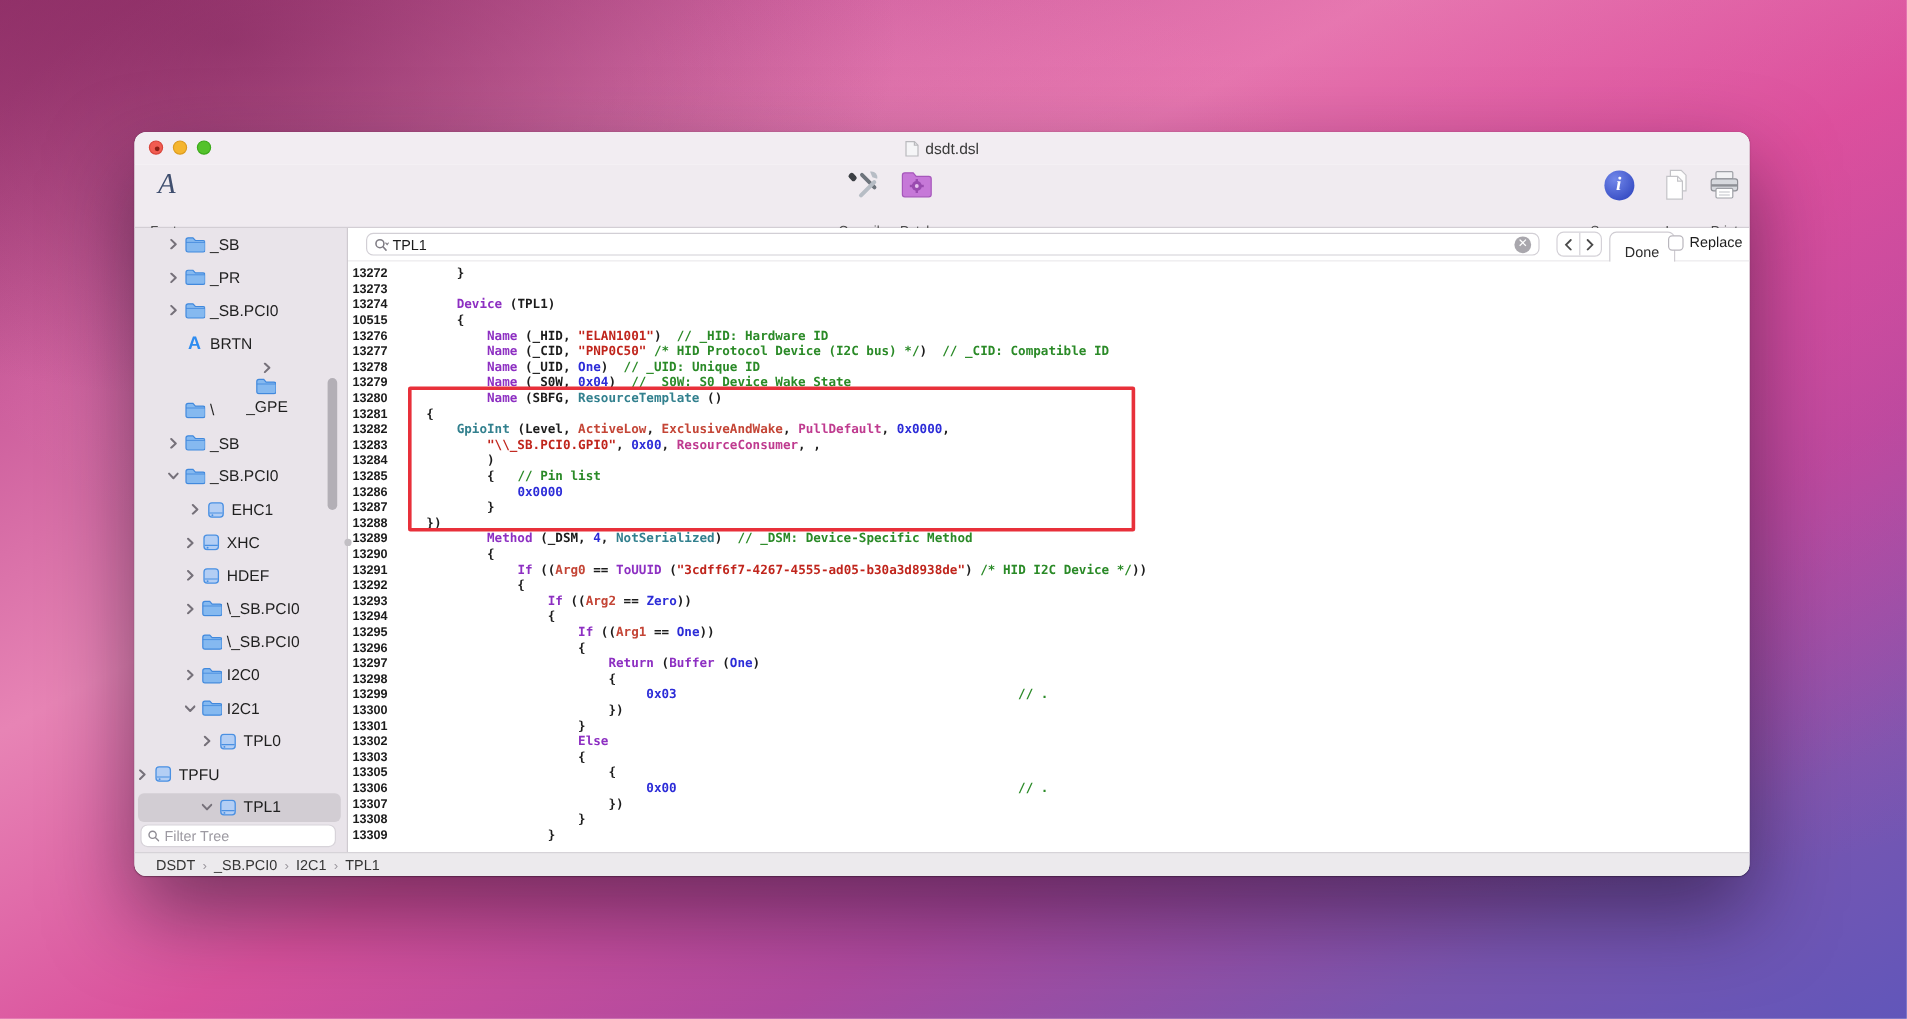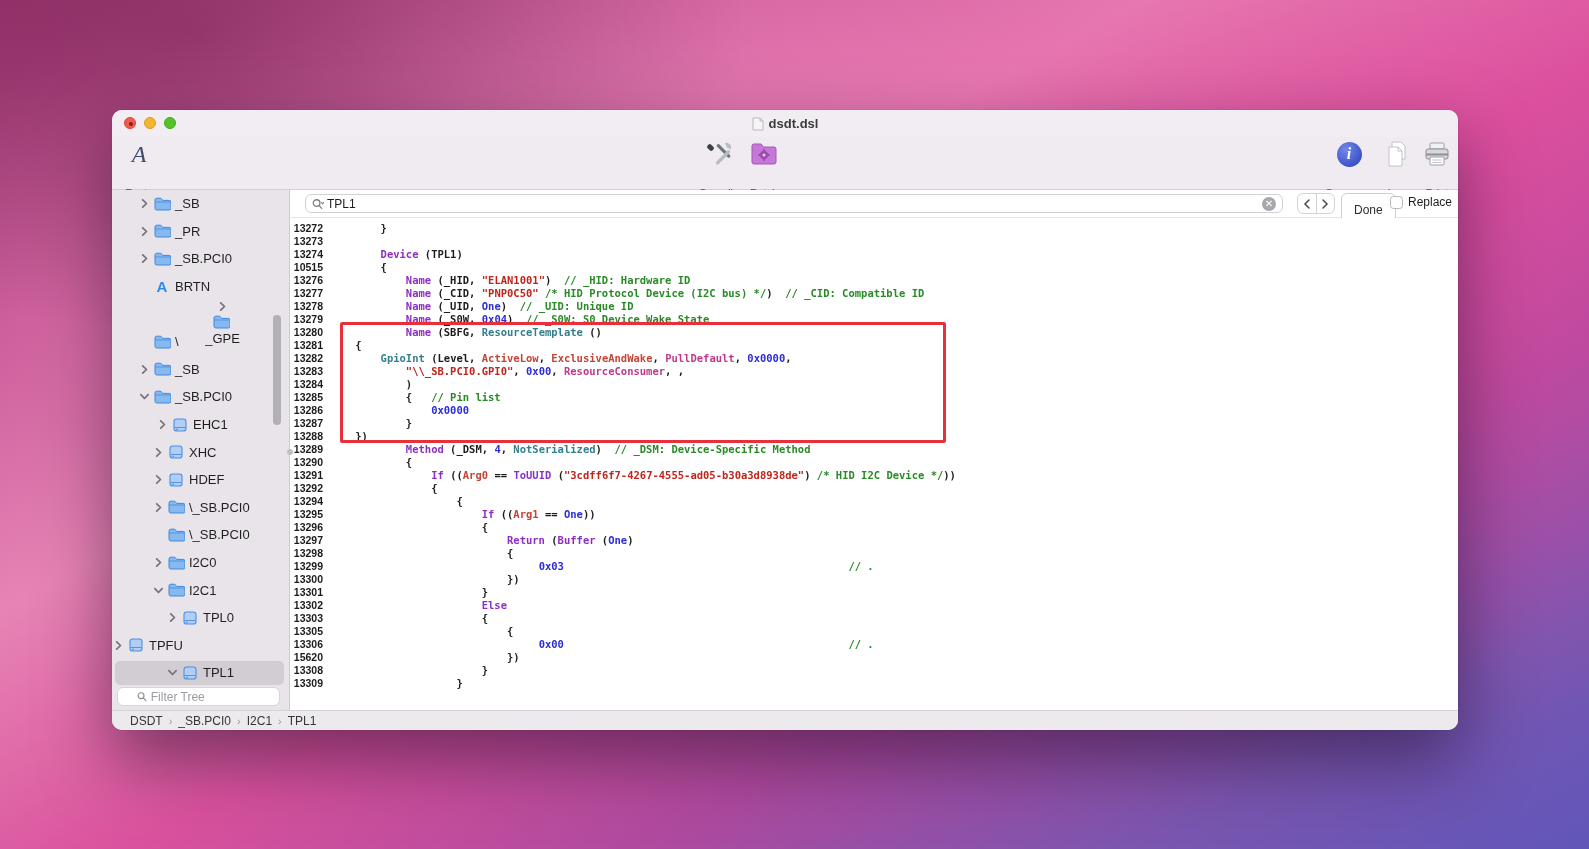--- a/index.html
+++ b/index.html
@@ -25,21 +25,21 @@
     height:27px; flex:0 0 27px; background:#f2edf2;
     display:flex; align-items:center; justify-content:center; position:relative;
   }
   .traffic { position:absolute; left:12px; top:7px; display:flex; gap:8px; }
   .tl { width:12px; height:12px; border-radius:50%; position:relative; }
   .tl-close { background:#f15c51; border:.5px solid #d9453c; }
   .tl-close .dot { position:absolute; left:3.5px; top:3.5px; width:4px; height:4px; border-radius:50%; background:#8c1f15; }
   .tl-min { background:#f5b52e; border:.5px solid #dd9c20; }
   .tl-max { background:#54c22b; border:.5px solid #3daa1c; }
   .title-wrap { display:flex; align-items:center; gap:5px; }
-  .title { font-size:13px; font-weight:bold; color:#3c3c3c; }
+  .title { font-size:13px; font-weight:normal; color:#3c3c3c; }
 
   .toolbar {
     height:53px; flex:0 0 53px; background:#f0ebf0;
     border-bottom:1px solid #d3ced4; position:relative;
   }
   .tb-item { position:absolute; top:2px; display:flex; flex-direction:column; align-items:center; cursor:default; }
   .tb-label { font-size:11px; color:#4c4c4c; margin-top:18px; }
   .tb-icon { height:30px; display:flex; align-items:center; justify-content:center; }
   .tb-fonts   { left:4px;    width:46px; }
   .tb-compile { left:581px;  width:52px; }
@@ -72,21 +72,21 @@
   .chev { width:13px; height:13px; display:inline-flex; align-items:center; justify-content:center; flex:0 0 13px; }
   .chev.exp svg { transform:rotate(90deg); }
   .ticon { width:18px; height:16px; display:inline-flex; align-items:center; justify-content:center; margin:0 4px 0 2px; flex:0 0 18px; }
   .brtn-a { color:#2e8cf0; font-weight:bold; font-size:15px; }
   .tlabel { white-space:nowrap; }
 
   .side-scrollbar { position:absolute; left:161px; top:125px; width:8px; height:110px; border-radius:4px; background:#b3afb6; }
   .filter-wrap {
     position:absolute; left:5px; right:9px; bottom:4px; height:19px;
     background:#fff; border:1px solid #d7d3d9; border-radius:6px;
-    display:flex; align-items:center; padding:0 19px; gap:4px;
+    display:flex; align-items:center; padding:0 5px; gap:4px;
   }
   .filter-wrap input {
     border:none; outline:none; width:100%; font-size:12px; color:#333;
     font-family:"Liberation Sans", sans-serif; background:transparent;
   }
   .filter-wrap input::placeholder { color:#9d9aa2; }
   .split-dot { position:absolute; left:175px; top:259px; width:6px; height:6px; border-radius:50%; background:#c2bfc4; z-index:3; }
 
   .right-col { flex:1 1 auto; display:flex; flex-direction:column; min-width:0; }
 
@@ -529,33 +529,34 @@
             <div class="cl"><span class="ln">13283</span><span class="lt"><span class="tk-p">            </span><span class="tk-s">"\\_SB.PCI0.GPI0"</span><span class="tk-p">, </span><span class="tk-n">0x00</span><span class="tk-p">, </span><span class="tk-m">ResourceConsumer</span><span class="tk-p">, ,</span></span></div>
             <div class="cl"><span class="ln">13284</span><span class="lt"><span class="tk-p">            )</span></span></div>
             <div class="cl"><span class="ln">13285</span><span class="lt"><span class="tk-p">            {   </span><span class="tk-c">// Pin list</span></span></div>
             <div class="cl"><span class="ln">13286</span><span class="lt"><span class="tk-p">                </span><span class="tk-n">0x0000</span></span></div>
             <div class="cl"><span class="ln">13287</span><span class="lt"><span class="tk-p">            }</span></span></div>
             <div class="cl"><span class="ln">13288</span><span class="lt"><span class="tk-p">    })</span></span></div>
             <div class="cl"><span class="ln">13289</span><span class="lt"><span class="tk-p">            </span><span class="tk-k">Method</span><span class="tk-p"> (_DSM, </span><span class="tk-n">4</span><span class="tk-p">, </span><span class="tk-t">NotSerialized</span><span class="tk-p">)  </span><span class="tk-c">// _DSM: Device-Specific Method</span></span></div>
             <div class="cl"><span class="ln">13290</span><span class="lt"><span class="tk-p">            {</span></span></div>
             <div class="cl"><span class="ln">13291</span><span class="lt"><span class="tk-p">                </span><span class="tk-k">If</span><span class="tk-p"> ((</span><span class="tk-r">Arg0</span><span class="tk-p"> == </span><span class="tk-k">ToUUID</span><span class="tk-p"> (</span><span class="tk-s">"3cdff6f7-4267-4555-ad05-b30a3d8938de"</span><span class="tk-p">) </span><span class="tk-c">/* HID I2C Device */</span><span class="tk-p">))</span></span></div>
             <div class="cl"><span class="ln">13292</span><span class="lt"><span class="tk-p">                {</span></span></div>
+            <div class="cl"><span class="ln">13293</span><span class="lt"><span class="tk-p">                    </span><span class="tk-k">If</span><span class="tk-p"> ((</span><span class="tk-r">Arg2</span><span class="tk-p"> == </span><span class="tk-n">Zero</span><span class="tk-p">))</span></span></div>
             <div class="cl"><span class="ln">13294</span><span class="lt"><span class="tk-p">                    {</span></span></div>
             <div class="cl"><span class="ln">13295</span><span class="lt"><span class="tk-p">                        </span><span class="tk-k">If</span><span class="tk-p"> ((</span><span class="tk-r">Arg1</span><span class="tk-p"> == </span><span class="tk-n">One</span><span class="tk-p">))</span></span></div>
             <div class="cl"><span class="ln">13296</span><span class="lt"><span class="tk-p">                        {</span></span></div>
             <div class="cl"><span class="ln">13297</span><span class="lt"><span class="tk-p">                            </span><span class="tk-k">Return</span><span class="tk-p"> (</span><span class="tk-k">Buffer</span><span class="tk-p"> (</span><span class="tk-n">One</span><span class="tk-p">)</span></span></div>
             <div class="cl"><span class="ln">13298</span><span class="lt"><span class="tk-p">                            {</span></span></div>
             <div class="cl"><span class="ln">13299</span><span class="lt"><span class="tk-p">                                 </span><span class="tk-n">0x03</span><span class="tk-p">                                             </span><span class="tk-c">// .</span></span></div>
             <div class="cl"><span class="ln">13300</span><span class="lt"><span class="tk-p">                            })</span></span></div>
             <div class="cl"><span class="ln">13301</span><span class="lt"><span class="tk-p">                        }</span></span></div>
             <div class="cl"><span class="ln">13302</span><span class="lt"><span class="tk-p">                        </span><span class="tk-k">Else</span></span></div>
             <div class="cl"><span class="ln">13303</span><span class="lt"><span class="tk-p">                        {</span></span></div>
             <div class="cl"><span class="ln">13305</span><span class="lt"><span class="tk-p">                            {</span></span></div>
             <div class="cl"><span class="ln">13306</span><span class="lt"><span class="tk-p">                                 </span><span class="tk-n">0x00</span><span class="tk-p">                                             </span><span class="tk-c">// .</span></span></div>
-            <div class="cl"><span class="ln">15620</span><span class="lt"><span class="tk-p">                            })</span></span></div>
+            <div class="cl"><span class="ln">13307</span><span class="lt"><span class="tk-p">                            })</span></span></div>
             <div class="cl"><span class="ln">13308</span><span class="lt"><span class="tk-p">                        }</span></span></div>
             <div class="cl"><span class="ln">13309</span><span class="lt"><span class="tk-p">                    }</span></span></div>
           </div>
         <div class="annotation" style="border-color: rgb(232, 48, 58);"></div>
       </div>
     </div>
   </div>
 
   <div class="statusbar">
     <span id="breadcrumb"><span>DSDT</span><span class="bc-sep">›</span><span>_SB.PCI0</span><span class="bc-sep">›</span><span>I2C1</span><span class="bc-sep">›</span><span>TPL1</span></span>

